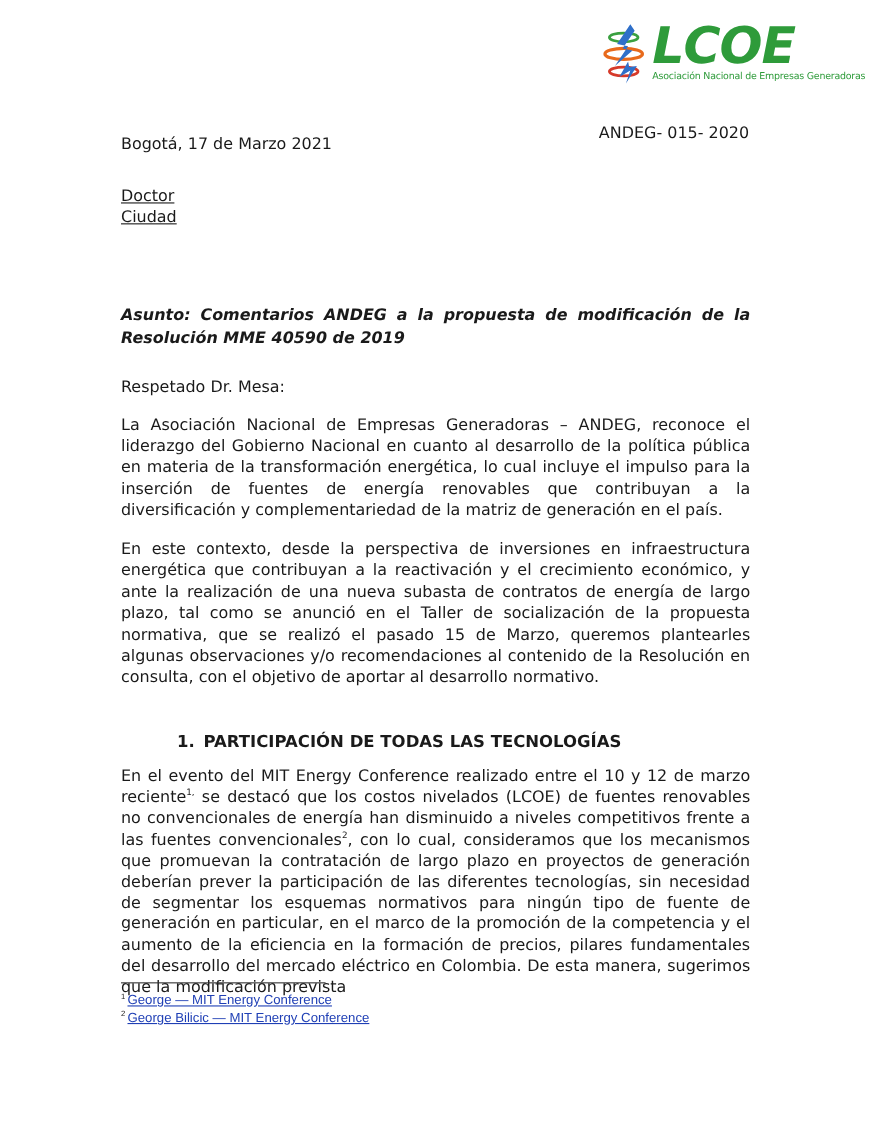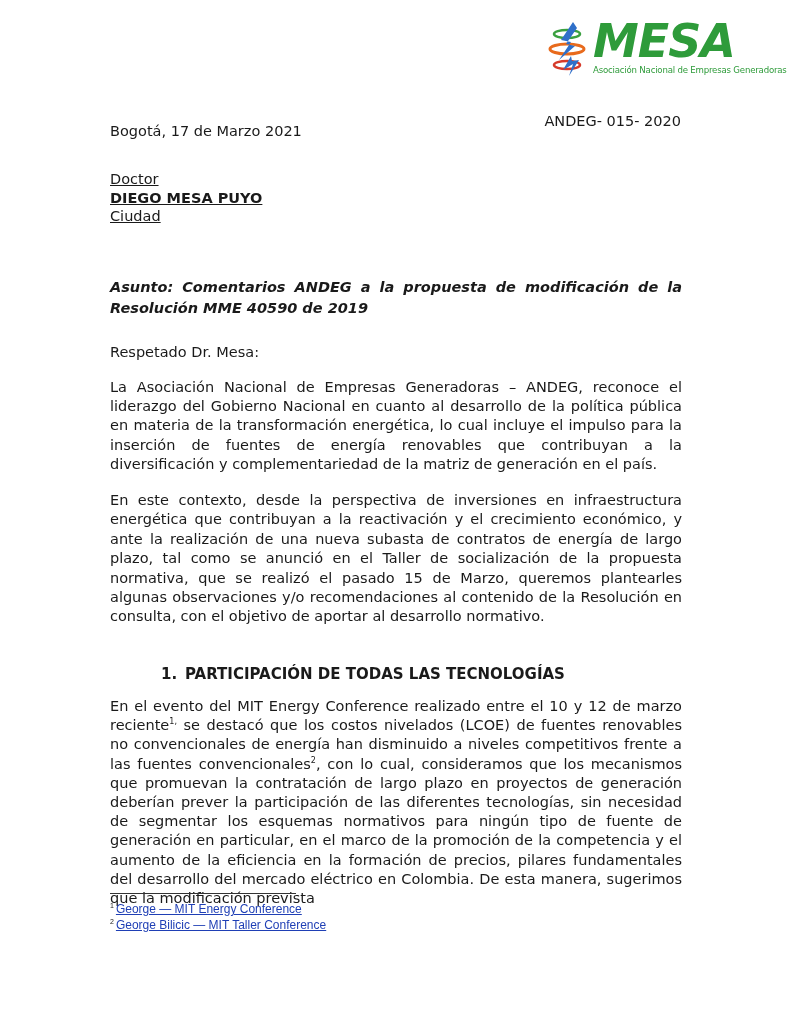--- a/index.html
+++ b/index.html
@@ -34,31 +34,30 @@
 <div class="page">
 
   <div class="logo">
     <svg class="logo-mark" viewBox="0 0 44 58">
       <ellipse cx="20" cy="14" rx="13" ry="4" fill="none" stroke="#3aa040" stroke-width="2.5"></ellipse>
       <ellipse cx="20" cy="29" rx="17" ry="5" fill="none" stroke="#e86a1c" stroke-width="3"></ellipse>
       <ellipse cx="20" cy="45" rx="13" ry="4" fill="none" stroke="#d63a2a" stroke-width="2.5"></ellipse>
       <path d="M26 2 L14 20 L24 22 L12 40 L28 26 L19 24 L30 8 Z" fill="#2f6fc9"></path>
       <path d="M24 36 L16 50 L26 44 L22 56 L32 40 L25 41 Z" fill="#2f6fc9"></path>
     </svg>
-    <div class="logo-word">MESA</div>
+    <div class="logo-word">LCOE</div>
     <div class="logo-sub">Asociación Nacional de Empresas Generadoras</div>
   </div>
 
   <div class="ref">ANDEG- 015- 2020</div>
 
   <div class="text" style="top:122px;">Bogotá, 17 de Marzo 2021</div>
 
   <div class="text" style="top:170px;text-decoration:underline;">
     <div>Doctor</div>
-    <div class="bold">DIEGO MESA PUYO</div>
     <div>Ciudad</div>
   </div>
 
   <div class="text justify subject" style="top:277px; line-height:21px;">Asunto: Comentarios ANDEG a la propuesta de modificación de la Resolución MME 40590 de 2019</div>
 
   <div class="text" style="top:343px;">Respetado Dr. Mesa:</div>
 
   <div class="text justify" style="top:378px; line-height:19.2px;">La Asociación Nacional de Empresas Generadoras – ANDEG, reconoce el liderazgo del Gobierno Nacional en cuanto al desarrollo de la política pública en materia de la transformación energética, lo cual incluye el impulso para la inserción de fuentes de energía renovables que contribuyan a la diversificación y complementariedad de la matriz de generación en el país.</div>
 
   <div class="text justify" style="top:491px; line-height:19.4px;">En este contexto, desde la perspectiva de inversiones en infraestructura energética que contribuyan a la reactivación y el crecimiento económico, y ante la realización de una nueva subasta de contratos de energía de largo plazo, tal como se anunció en el Taller de socialización de la propuesta normativa, que se realizó el pasado 15 de Marzo, queremos plantearles algunas observaciones y/o recomendaciones al contenido de la Resolución en consulta, con el objetivo de aportar al desarrollo normativo.</div>
@@ -69,17 +68,17 @@
 
   <div class="text justify" style="top:697px; line-height:19.2px;"><span>En el evento del MIT Energy Conference realizado entre el 10 y 12 de marzo reciente</span><sup>1,</sup><span> se destacó que los costos nivelados (LCOE) de fuentes renovables no convencionales de energía han disminuido a niveles competitivos frente a las fuentes convencionales</span><sup>2</sup><span>, con lo cual, consideramos que los mecanismos que promuevan la contratación de largo plazo en proyectos de generación deberían prever la participación de las diferentes tecnologías, sin necesidad de segmentar los esquemas normativos para ningún tipo de fuente de generación en particular, en el marco de la promoción de la competencia y el aumento de la eficiencia en la formación de precios, pilares fundamentales del desarrollo del mercado eléctrico en Colombia. De esta manera, sugerimos que la modificación prevista</span></div>
 
   <div class="fn-rule"></div>
 
   <div class="footnotes">
     <div class="fn">
       <sup>1</sup><a>George — MIT Energy Conference</a>
     </div>
     <div class="fn">
-      <sup>2</sup><a>George Bilicic — MIT Taller Conference</a>
+      <sup>2</sup><a>George Bilicic — MIT Energy Conference</a>
     </div>
   </div>
 
 </div>
 
 </body></html>

